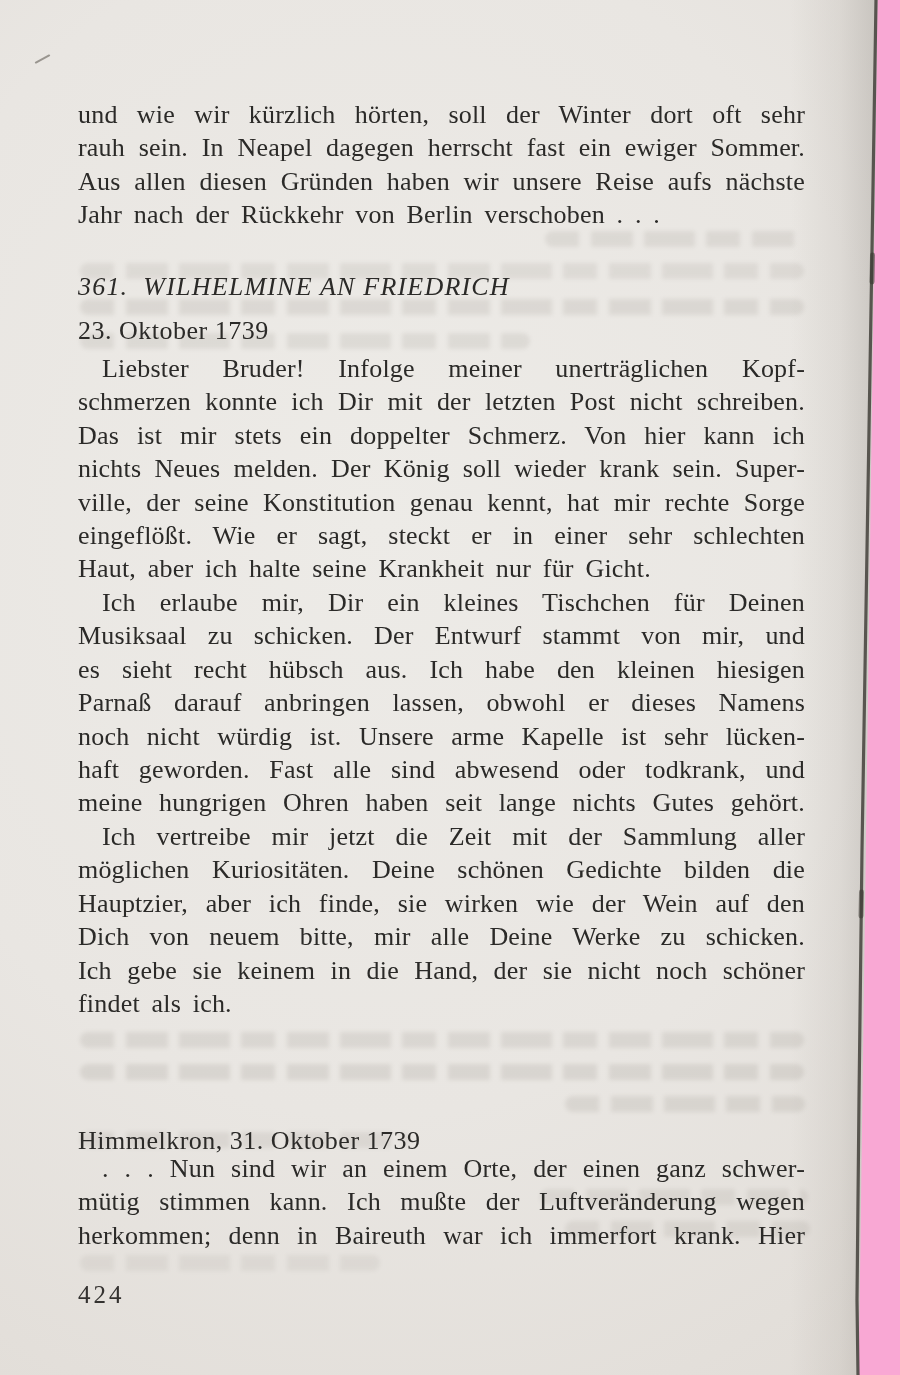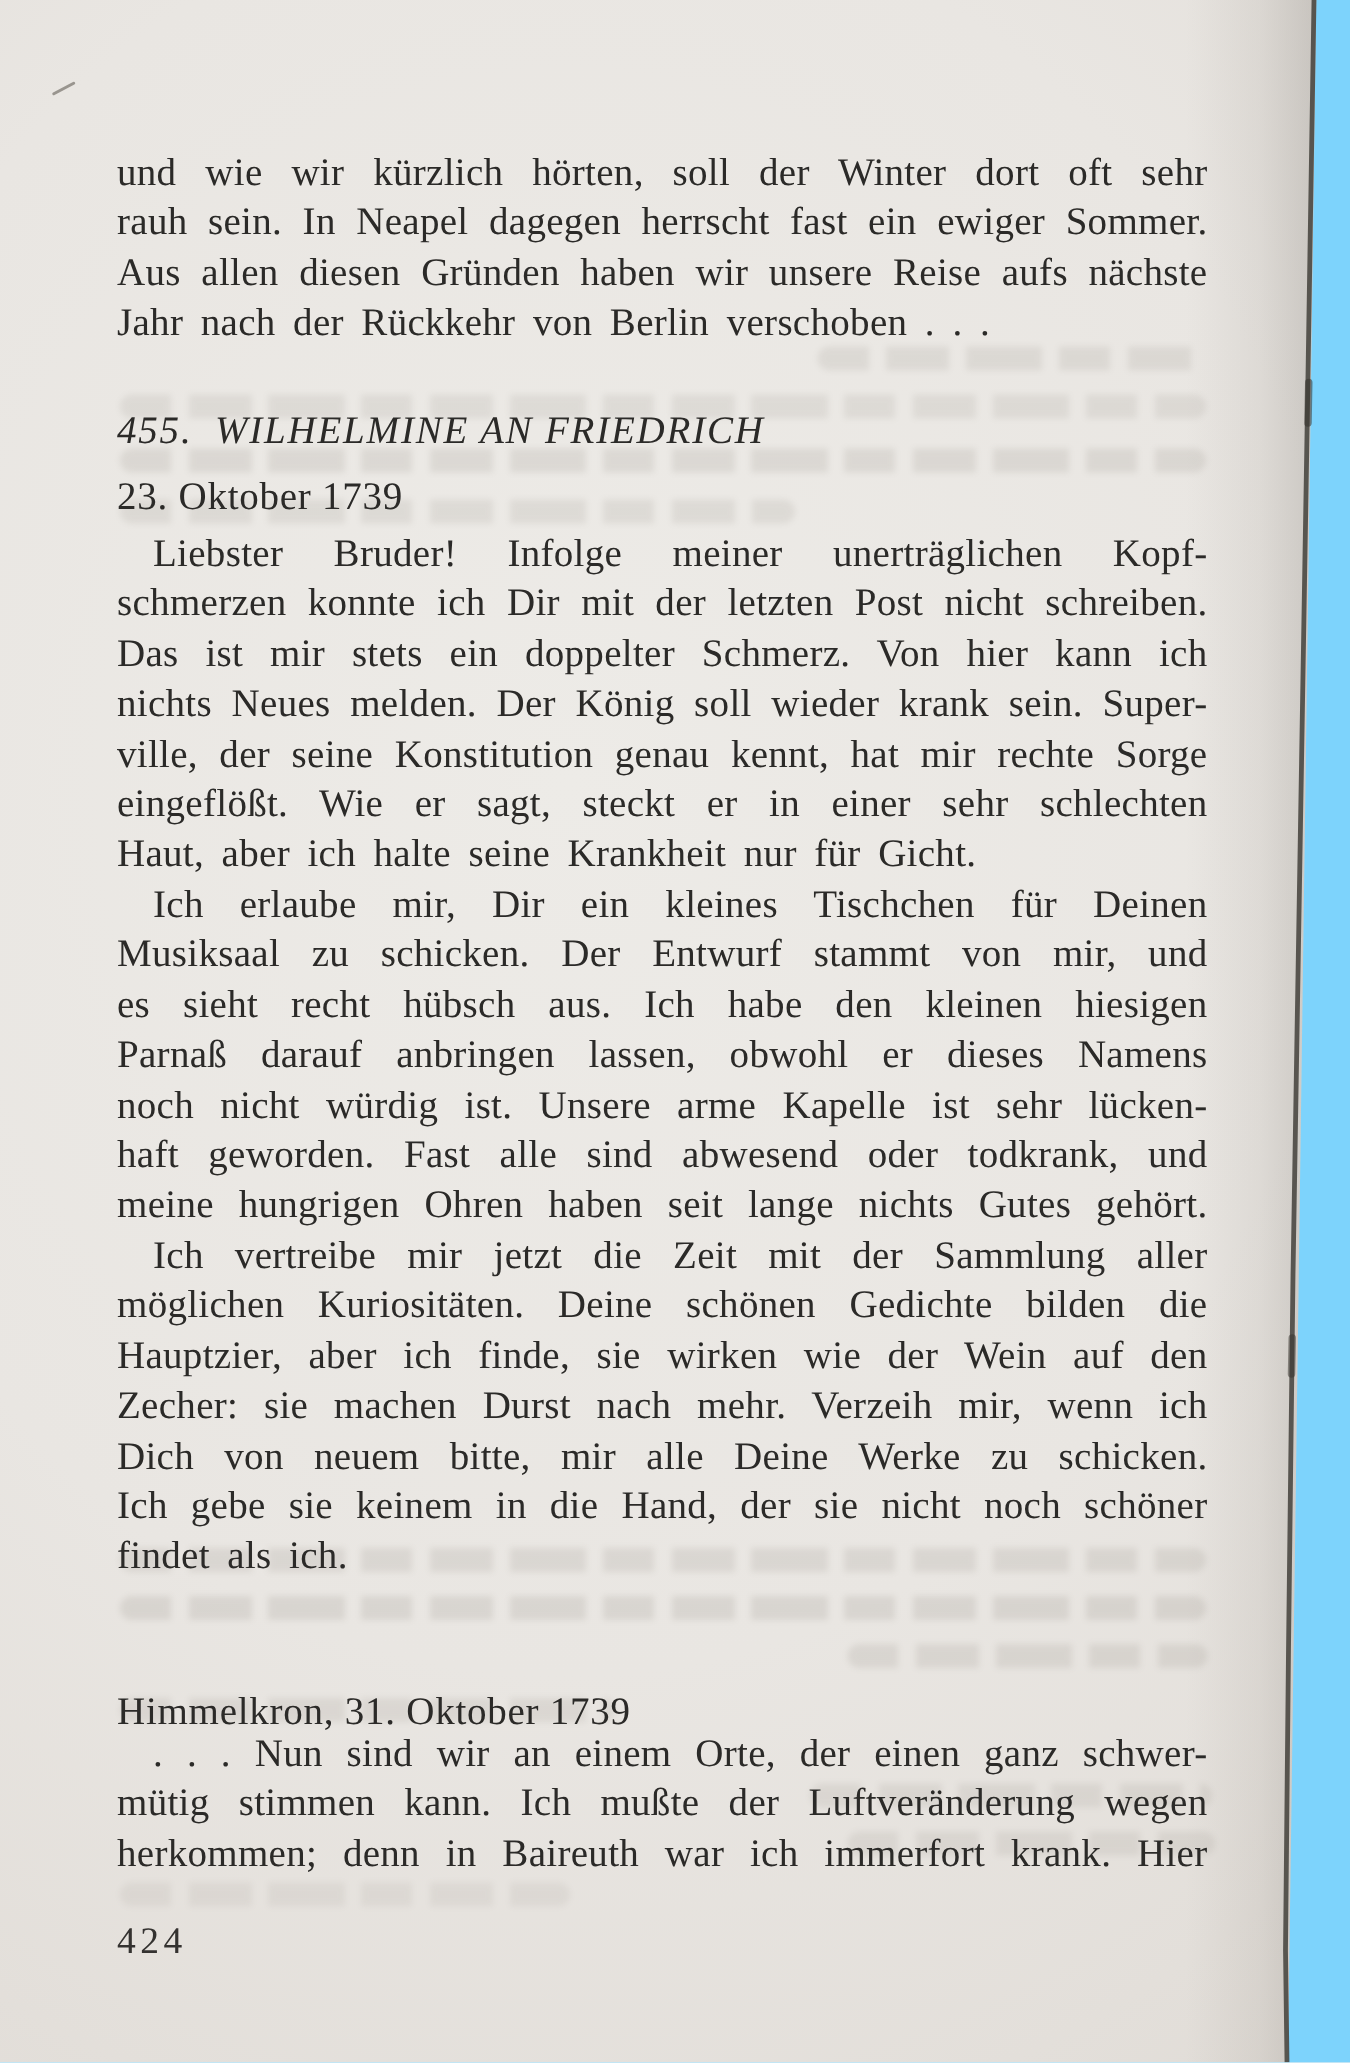--- a/index.html
+++ b/index.html
@@ -1,19 +1,19 @@
 <!DOCTYPE html>
 <html><head>
 <meta charset="utf-8">
 <title>Book Page Scan</title>
 <style>
   html,body { margin:0; padding:0; background:#f5f4f2; }
   #screen {
     position:relative; width:900px; height:1375px; overflow:hidden;
-    background:#7dd3fc;
+    background:#f9a8d4;
     font-family:"Liberation Serif", serif;
   }
   .paper {
     position:absolute; inset:0;
     background: radial-gradient(ellipse 120% 90% at 42% 38%, #edebe7 0%, #e9e6e2 48%, #ddd8d2 100%);
     clip-path: polygon(0 0, 97.5% 0, 95.4% 100%, 0 100%);
   }
   .edge-shade {
     position:absolute; left:790px; top:0; width:90px; height:100%;
     background: linear-gradient(90deg, rgba(120,112,102,0) 0%, rgba(120,112,102,.10) 55%, rgba(88,82,74,.22) 100%);
@@ -76,21 +76,21 @@
   <div class="ghost" style="left:80px;  top:1255px; width:300px; opacity:.08;"></div>
 
   <div class="block" style="top:98px;">
     <div class="line">und wie wir kürzlich hörten, soll der Winter dort oft sehr</div>
     <div class="line">rauh sein. In Neapel dagegen herrscht fast ein ewiger Sommer.</div>
     <div class="line">Aus allen diesen Gründen haben wir unsere Reise aufs nächste</div>
     <div class="line last">Jahr nach der Rückkehr von Berlin verschoben . . .</div>
   </div>
 
   <div class="block heading" style="top:270px;">
-    <span class="num">455.</span><span>WILHELMINE AN FRIEDRICH</span>
+    <span class="num">361.</span><span>WILHELMINE AN FRIEDRICH</span>
   </div>
   <div class="block date" style="top:314px;">23. Oktober 1739</div>
 
   <div class="block" style="top:352px;">
     <div class="line indent">Liebster Bruder! Infolge meiner unerträglichen Kopf-</div>
     <div class="line">schmerzen konnte ich Dir mit der letzten Post nicht schreiben.</div>
     <div class="line">Das ist mir stets ein doppelter Schmerz. Von hier kann ich</div>
     <div class="line">nichts Neues melden. Der König soll wieder krank sein. Super-</div>
     <div class="line">ville, der seine Konstitution genau kennt, hat mir rechte Sorge</div>
     <div class="line">eingeflößt. Wie er sagt, steckt er in einer sehr schlechten</div>
@@ -104,21 +104,20 @@
     <div class="line">Parnaß darauf anbringen lassen, obwohl er dieses Namens</div>
     <div class="line">noch nicht würdig ist. Unsere arme Kapelle ist sehr lücken-</div>
     <div class="line">haft geworden. Fast alle sind abwesend oder todkrank, und</div>
     <div class="line">meine hungrigen Ohren haben seit lange nichts Gutes gehört.</div>
   </div>
 
   <div class="block" style="top:820px;">
     <div class="line indent">Ich vertreibe mir jetzt die Zeit mit der Sammlung aller</div>
     <div class="line">möglichen Kuriositäten. Deine schönen Gedichte bilden die</div>
     <div class="line">Hauptzier, aber ich finde, sie wirken wie der Wein auf den</div>
-    <div class="line">Zecher: sie machen Durst nach mehr. Verzeih mir, wenn ich</div>
     <div class="line">Dich von neuem bitte, mir alle Deine Werke zu schicken.</div>
     <div class="line">Ich gebe sie keinem in die Hand, der sie nicht noch schöner</div>
     <div class="line last">findet als ich.</div>
   </div>
 
   <div class="block date" style="top:1124px;">Himmelkron, 31. Oktober 1739</div>
 
   <div class="block" style="top:1152px;">
     <div class="line indent">. . . Nun sind wir an einem Orte, der einen ganz schwer-</div>
     <div class="line">mütig stimmen kann. Ich mußte der Luftveränderung wegen</div>

